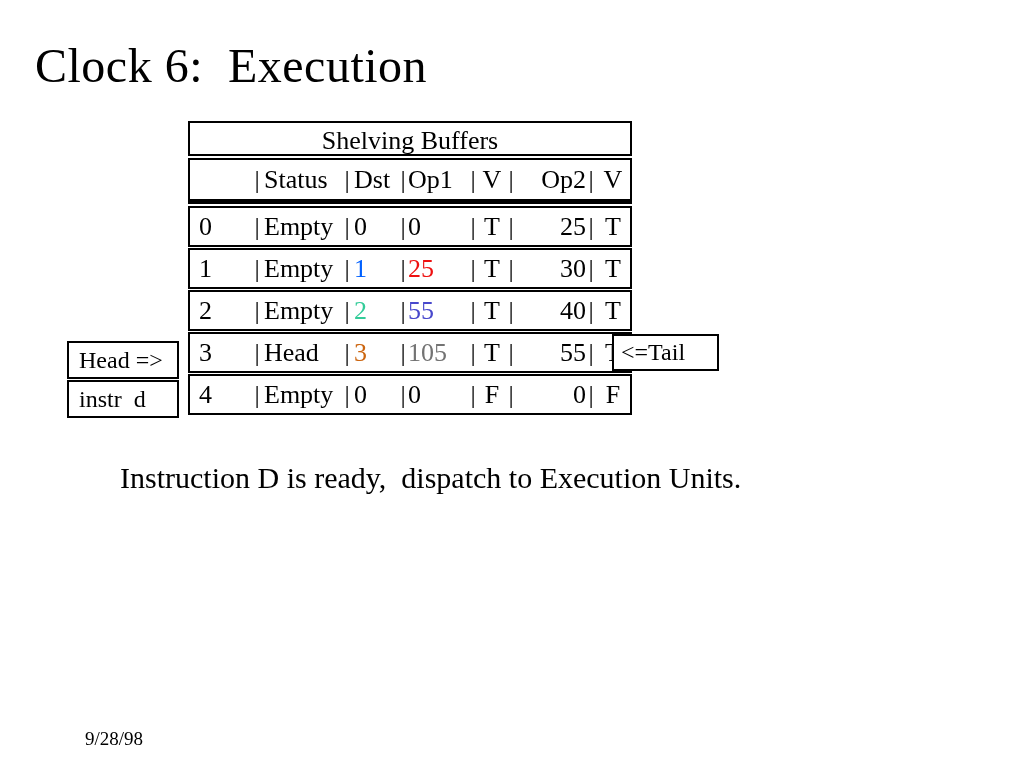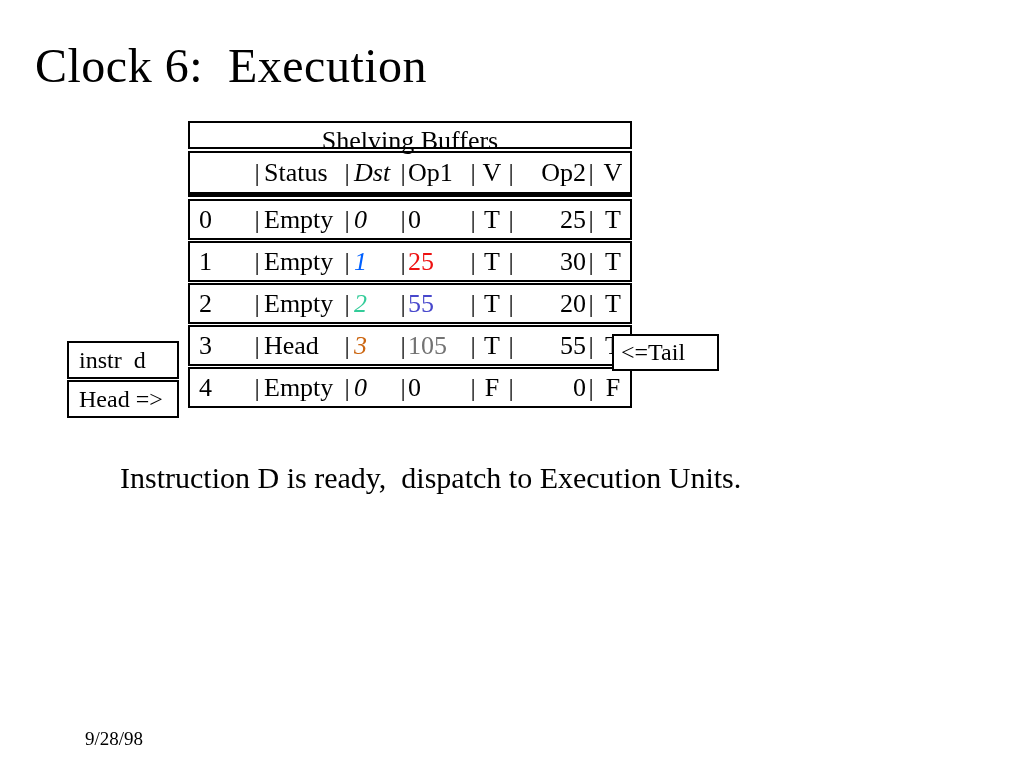--- a/index.html
+++ b/index.html
@@ -22,42 +22,42 @@
     letter-spacing: 0.5px;
   }
   
   .sbtable { position: absolute; left: 188px; top: 121px; width: 444px; }
   .tbox {
     border: 2px solid #000;
     background: #fff;
     width: 100%;
   }
   .tbox.title-box {
-    height: 28px;
+    height: 35px;
     line-height: 36px;
     text-align: center;
     font-size: 26px;
     margin-bottom: 2px;
   }
   .trow {
     display: flex;
     align-items: center;
     font-size: 26px;
     height: 41px;
     margin-bottom: 1px;
   }
   .trow.header-box {
     height: 46px;
     border-bottom-width: 5px;
     margin-bottom: 2px;
   }
   .c { display: inline-block; white-space: pre; }
   .c.idx    { width: 62px; padding-left: 9px; }
   .c.status { width: 80px; padding-left: 2px; }
-  .c.dst    { width: 46px; padding-left: 2px; font-style: italic; }
+  .c.dst    { width: 46px; padding-left: 2px; }
   .c.op1    { width: 60px; }
   .c.v1     { width: 28px; text-align: center; }
   .c.op2    { width: 70px; text-align: right; }
   .c.v2     { width: 34px; text-align: center; }
   .p { width: 10px; text-align: center; display: inline-block; color: #000; }
   
   .instr-stack { position: absolute; left: 67px; top: 341px; width: 112px; }
   .pbox {
     border: 2px solid #000;
     background: #fff;
@@ -155,21 +155,21 @@
       <span class="c idx">2</span>
       <span class="p">|</span>
       <span class="c status">Empty</span>
       <span class="p">|</span>
       <span class="c dst" style="color: rgb(51, 204, 153);">2</span>
       <span class="p">|</span>
       <span class="c op1" style="color: rgb(72, 72, 204);">55</span>
       <span class="p">|</span>
       <span class="c v1">T</span>
       <span class="p">|</span>
-      <span class="c op2">20</span>
+      <span class="c op2">40</span>
       <span class="p">|</span>
       <span class="c v2">T</span>
     </div>
 
     <div class="tbox trow">
       <span class="c idx">3</span>
       <span class="p">|</span>
       <span class="c status">Head</span>
       <span class="p">|</span>
       <span class="c dst" style="color: rgb(204, 102, 17);">3</span>
@@ -195,22 +195,22 @@
       <span class="c v1">F</span>
       <span class="p">|</span>
       <span class="c op2">0</span>
       <span class="p">|</span>
       <span class="c v2">F</span>
     </div>
 
   </div>
 
   <div class="instr-stack">
+    <div class="pbox">Head =&gt;</div>
     <div class="pbox">instr  d</div>
-    <div class="pbox">Head =&gt;</div>
   </div>
 
   <div class="tail-box">&lt;=Tail</div>
 
   <p class="caption">Instruction D is ready,  dispatch to Execution Units.</p>
 
   <div class="datestamp">9/28/98</div>
 
 </div>
 

